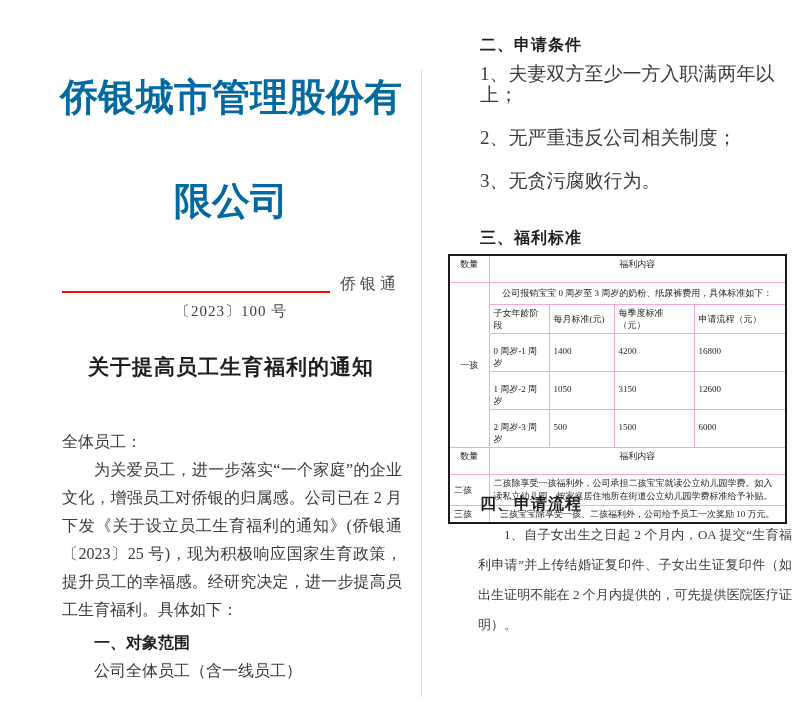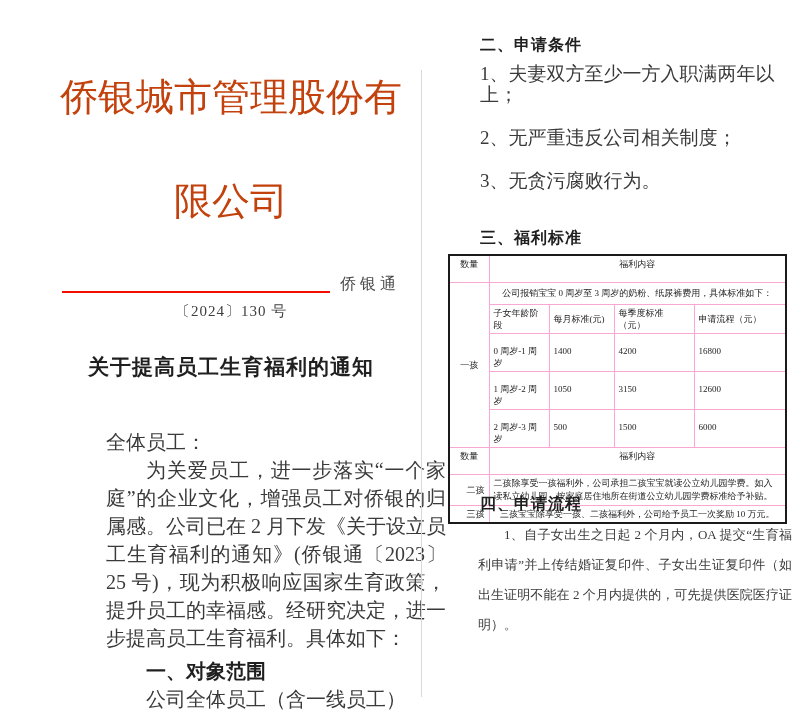--- a/index.html
+++ b/index.html
@@ -7,31 +7,31 @@
   body {
     width: 800px; height: 715px; position: relative; overflow: hidden;
     font-family: "Liberation Serif", "DejaVu Serif", serif;
     color: #3a3a3a;
   }
   .abs { position: absolute; }
 
   
   .company-title {
     left: 60px; width: 342px; text-align: center;
-    color: #c2410c; font-weight: normal; font-size: 38px; letter-spacing: 0px;
+    color: #0369a1; font-weight: bold; font-size: 38px; letter-spacing: 0px;
     white-space: nowrap;
   }
   .title-line1 { top: 72px; }
   .title-line2 { top: 176px; }
   .red-rule { left: 62px; top: 291px; width: 268px; height: 2px; background: #f20d00; }
   .letterhead { left: 340px; top: 274px; font-size: 16px; color: #4a4a4a; letter-spacing: 4px; }
   .doc-number { left: 60px; top: 302px; width: 342px; text-align: center; font-size: 15px; color: #3d3d3d; letter-spacing: 1px; }
   .notice-title { left: 60px; top: 353px; width: 342px; text-align: center; font-size: 21px; font-weight: bold; color: #1f1f1f; letter-spacing: 1px; }
 
-  .left-body { left: 62px; top: 428px; width: 340px; font-size: 20px; line-height: 28px; margin-left: 44px; }
+  .left-body { left: 62px; top: 428px; width: 340px; font-size: 16px; line-height: 28px; }
   .left-body .para { text-align: justify; text-indent: 2em; }
   .left-body .salutation { text-indent: 0; }
   .sec-heading { font-weight: bold; color: #1f1f1f; }
   .indent2 { text-indent: 2em; }
   .left-body .sec-heading { margin-top: 5px; }
 
   
   .page-divider { left: 421px; top: 70px; width: 1px; height: 627px; background: #d9d9d9; }
 
   
@@ -51,40 +51,40 @@
     left: 448px; top: 254px; width: 337px;
     border-collapse: collapse; table-layout: fixed;
     font-size: 9px; color: #1d1d1d; line-height: 12px;
     border: 2px solid #1a1a1a;
   }
   .benefit-table td { border: 1px solid #f9a8d4; padding: 2px 4px; vertical-align: middle; }
   .benefit-table .hdr { vertical-align: top; height: 27px; text-align: center; }
   .benefit-table .hdr-qty { text-align: center; }
   .benefit-table .c-center { text-align: center; }
   .benefit-table .c-left { text-align: left; }
-  .benefit-table .qty-cell { text-align: right; }
+  .benefit-table .qty-cell { text-align: left; }
   .benefit-table .intro-row td { height: 22px; text-align: center; }
   .benefit-table .sub-hdr td { height: 25px; }
   .benefit-table .data-row td { height: 23px; vertical-align: top; padding-top: 11px; }
   .benefit-table .two-line { line-height: 13px; }
   .col-qty { width: 40px; }
   .col-age { width: 60px; }
   .col-month { width: 65px; }
   .col-quarter { width: 80px; }
   .col-year { width: 92px; }
 </style>
 </head>
 <body>
 
 <div class="abs company-title title-line1">侨银城市管理股份有</div>
 <div class="abs company-title title-line2">限公司</div>
 
 <div class="abs red-rule"></div>
 <div class="abs letterhead">侨银通</div>
-<div class="abs doc-number">〔2024〕130 号</div>
+<div class="abs doc-number">〔2023〕100 号</div>
 
 <div class="abs notice-title">关于提高员工生育福利的通知</div>
 
 <div class="abs left-body">
   <div class="salutation">全体员工：</div>
   <div class="para">为关爱员工，进一步落实“一个家庭”的企业文化，增强员工对侨银的归属感。公司已在 2 月下发《关于设立员工生育福利的通知》(侨银通〔2023〕25 号)，现为积极响应国家生育政策，提升员工的幸福感。经研究决定，进一步提高员工生育福利。具体如下：</div>
   <div class="sec-heading indent2">一、对象范围</div>
   <div class="indent2">公司全体员工（含一线员工）</div>
 </div>
 

